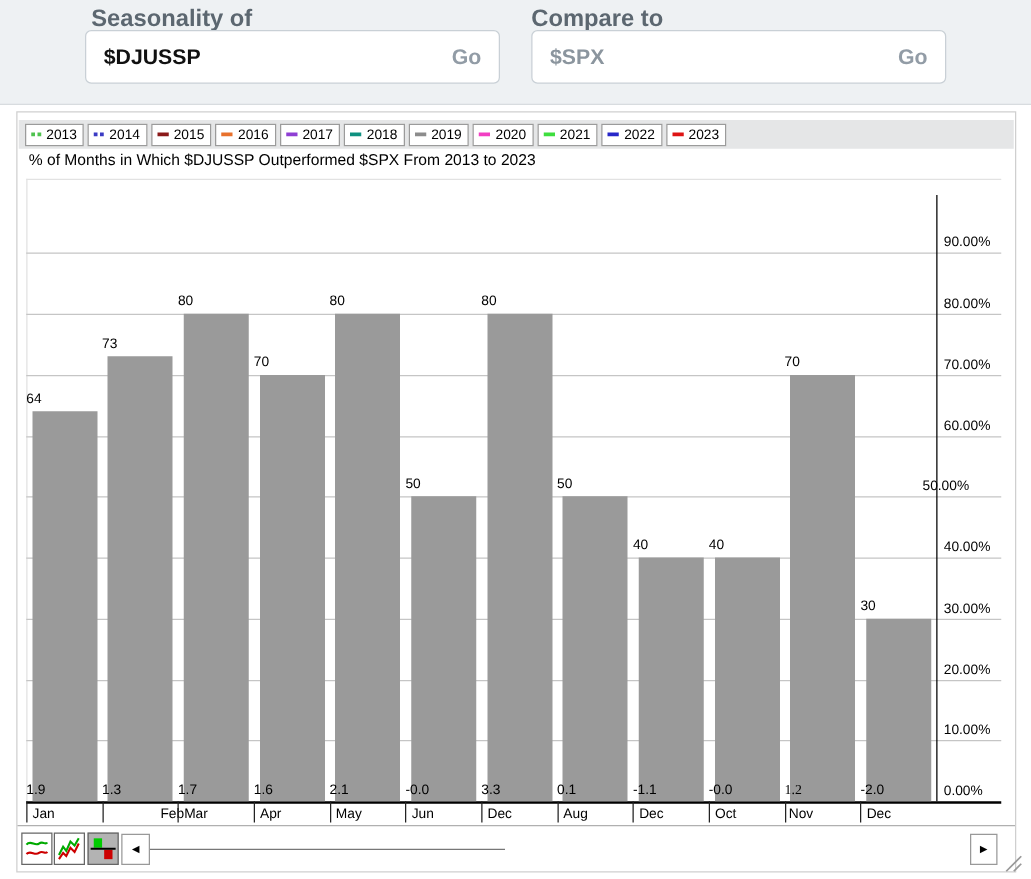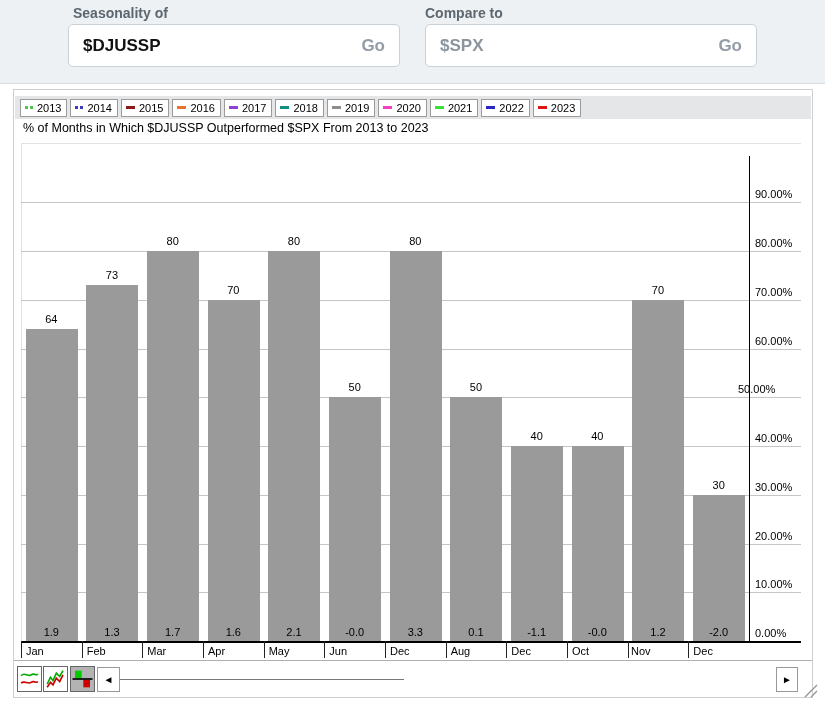--- a/index.html
+++ b/index.html
@@ -3,21 +3,21 @@
 <meta charset="utf-8">
 <style>
   * { margin:0; padding:0; box-sizing:border-box; }
   html,body { background:#ffffff; }
   body { font-family:"Liberation Sans", sans-serif; }
   #stage { position:relative; width:825px; height:703px; overflow:hidden; background:#fff; }
 
   
   .header { position:absolute; left:0; top:0; width:825px; height:84px;
             background:#eef1f3; border-bottom:1px solid #d8dcdf; }
-  .field-label { position:absolute; top:5px; font-size:14px; font-weight:bold; color:#5c6770; }
+  .field-label { position:absolute; top:5px; font-size:19px; font-weight:bold; color:#5c6770; }
   .input-box { position:absolute; top:24px; width:332px; height:43px; background:#fff;
                border:1px solid #c9d0d6; border-radius:5px; display:flex; align-items:center;
                padding:0 14px; }
   .input-box input { flex:1; border:none; outline:none; font-family:"Liberation Sans",sans-serif;
                      font-size:17px; font-weight:bold; color:#111; background:transparent; }
   .input-box input.placeholder-like { color:#8b959e; }
   .go-btn { font-size:17px; font-weight:600; color:#929ca6; cursor:pointer; margin-left:8px; }
 
   
   .chart-frame { position:absolute; left:13px; top:89px; width:800px; height:609px;
@@ -36,21 +36,21 @@
   .plot-border-top { position:absolute; left:7px; top:53px; width:780px; height:1px; background:#e2e2e2; }
   .plot-border-left { position:absolute; left:7px; top:53px; width:1px; height:498px; background:#e2e2e2; }
 
   .gridline { position:absolute; height:1px; background:#c5c5c5; }
   .axis-bottom { position:absolute; height:2px; background:#000; }
   .axis-vert { position:absolute; width:1px; background:#000; }
   .ylabel { position:absolute; font-size:11px; color:#000; white-space:nowrap; }
 
   .bar { position:absolute; background:#9a9a9a; }
   .bar-top-label, .bar-bottom-label, .month-label {
-      position:absolute; font-size:11px; color:#000; text-align:center; white-space:nowrap; }
+      position:absolute; font-size:11px; color:#000; white-space:nowrap; }
   .month-label { text-align:left; }
   .month-tick { position:absolute; width:1px; background:#222; }
   .month-band-border { position:absolute; left:0; top:570px; width:798px; height:1px; background:#b0b0b0; }
 
   
   .tool-btn { position:absolute; width:25px; height:26px; background:#fff;
               border:1px solid #666; cursor:pointer; display:flex; align-items:center; justify-content:center; }
   .tool-btn.selected { background:#b3b3b3; }
   .arrow-btn { position:absolute; width:23px; height:25px; background:#fff; border:1px solid #999;
                display:flex; align-items:center; justify-content:center; font-size:10px; color:#000;
@@ -163,21 +163,21 @@
         <div class="axis-vert" style="left: 735px; top: 66px; height: 485px;"></div>
         <div class="bar" style="left: 11.5px; top: 239px; width: 52.1667px; height: 312px; background: rgb(154, 154, 154);"></div>
         <div class="bar-top-label" style="left: 7px; top: 223px; width: 60.6667px;">64</div>
         <div class="bar-bottom-label" style="left: 7px; top: 536px; width: 60.6667px;">1.9</div>
         <div class="month-tick" style="left: 7px; top: 551px; height: 17px;"></div>
         <div class="month-label" style="left: 12px; top: 555px; width: 60.6667px;">Jan</div>
         <div class="bar" style="left: 72.1667px; top: 195.125px; width: 52.1667px; height: 355.875px; background: rgb(154, 154, 154);"></div>
         <div class="bar-top-label" style="left: 67.6667px; top: 179.125px; width: 60.6667px;">73</div>
         <div class="bar-bottom-label" style="left: 67.6667px; top: 536px; width: 60.6667px;">1.3</div>
         <div class="month-tick" style="left: 67.6667px; top: 551px; height: 17px;"></div>
-        <div class="month-label" style="left: 72.6667px; top: 555px; width: 60.6667px;">Feb</div>
+        <div class="month-label" style="left: 72.6667px; top: 555px; width: 60.6667px; text-align: right;">Feb</div>
         <div class="bar" style="left: 132.833px; top: 161px; width: 52.1667px; height: 390px; background: rgb(154, 154, 154);"></div>
         <div class="bar-top-label" style="left: 128.333px; top: 145px; width: 60.6667px;">80</div>
         <div class="bar-bottom-label" style="left: 128.333px; top: 536px; width: 60.6667px;">1.7</div>
         <div class="month-tick" style="left: 128.333px; top: 551px; height: 17px;"></div>
         <div class="month-label" style="left: 133.333px; top: 555px; width: 60.6667px;">Mar</div>
         <div class="bar" style="left: 193.5px; top: 209.75px; width: 52.1667px; height: 341.25px; background: rgb(154, 154, 154);"></div>
         <div class="bar-top-label" style="left: 189px; top: 193.75px; width: 60.6667px;">70</div>
         <div class="bar-bottom-label" style="left: 189px; top: 536px; width: 60.6667px;">1.6</div>
         <div class="month-tick" style="left: 189px; top: 551px; height: 17px;"></div>
         <div class="month-label" style="left: 194px; top: 555px; width: 60.6667px;">Apr</div>
@@ -206,21 +206,21 @@
         <div class="bar-bottom-label" style="left: 492.333px; top: 536px; width: 60.6667px;">-1.1</div>
         <div class="month-tick" style="left: 492.333px; top: 551px; height: 17px;"></div>
         <div class="month-label" style="left: 497.333px; top: 555px; width: 60.6667px;">Dec</div>
         <div class="bar" style="left: 557.5px; top: 356px; width: 52.1667px; height: 195px; background: rgb(154, 154, 154);"></div>
         <div class="bar-top-label" style="left: 553px; top: 340px; width: 60.6667px;">40</div>
         <div class="bar-bottom-label" style="left: 553px; top: 536px; width: 60.6667px;">-0.0</div>
         <div class="month-tick" style="left: 553px; top: 551px; height: 17px;"></div>
         <div class="month-label" style="left: 558px; top: 555px; width: 60.6667px;">Oct</div>
         <div class="bar" style="left: 618.167px; top: 209.75px; width: 52.1667px; height: 341.25px; background: rgb(154, 154, 154);"></div>
         <div class="bar-top-label" style="left: 613.667px; top: 193.75px; width: 60.6667px;">70</div>
-        <div class="bar-bottom-label" style="left: 613.667px; top: 536px; width: 60.6667px;">1.2</div>
+        <div class="bar-bottom-label" style="left: 613.667px; top: 536px; width: 60.6667px; font-family: Liberation Serif, serif;">1.2</div>
         <div class="month-tick" style="left: 613.667px; top: 551px; height: 17px;"></div>
         <div class="month-label" style="left: 617px; top: 555px; width: 51px;">Nov</div>
         <div class="bar" style="left: 678.833px; top: 404.75px; width: 52.1667px; height: 146.25px; background: rgb(154, 154, 154);"></div>
         <div class="bar-top-label" style="left: 674.333px; top: 388.75px; width: 60.6667px;">30</div>
         <div class="bar-bottom-label" style="left: 674.333px; top: 536px; width: 60.6667px;">-2.0</div>
         <div class="month-tick" style="left: 674.333px; top: 551px; height: 17px;"></div>
         <div class="month-label" style="left: 679.333px; top: 555px; width: 60.6667px;">Dec</div>
       </div>
     <div class="month-band-border"></div>
 

